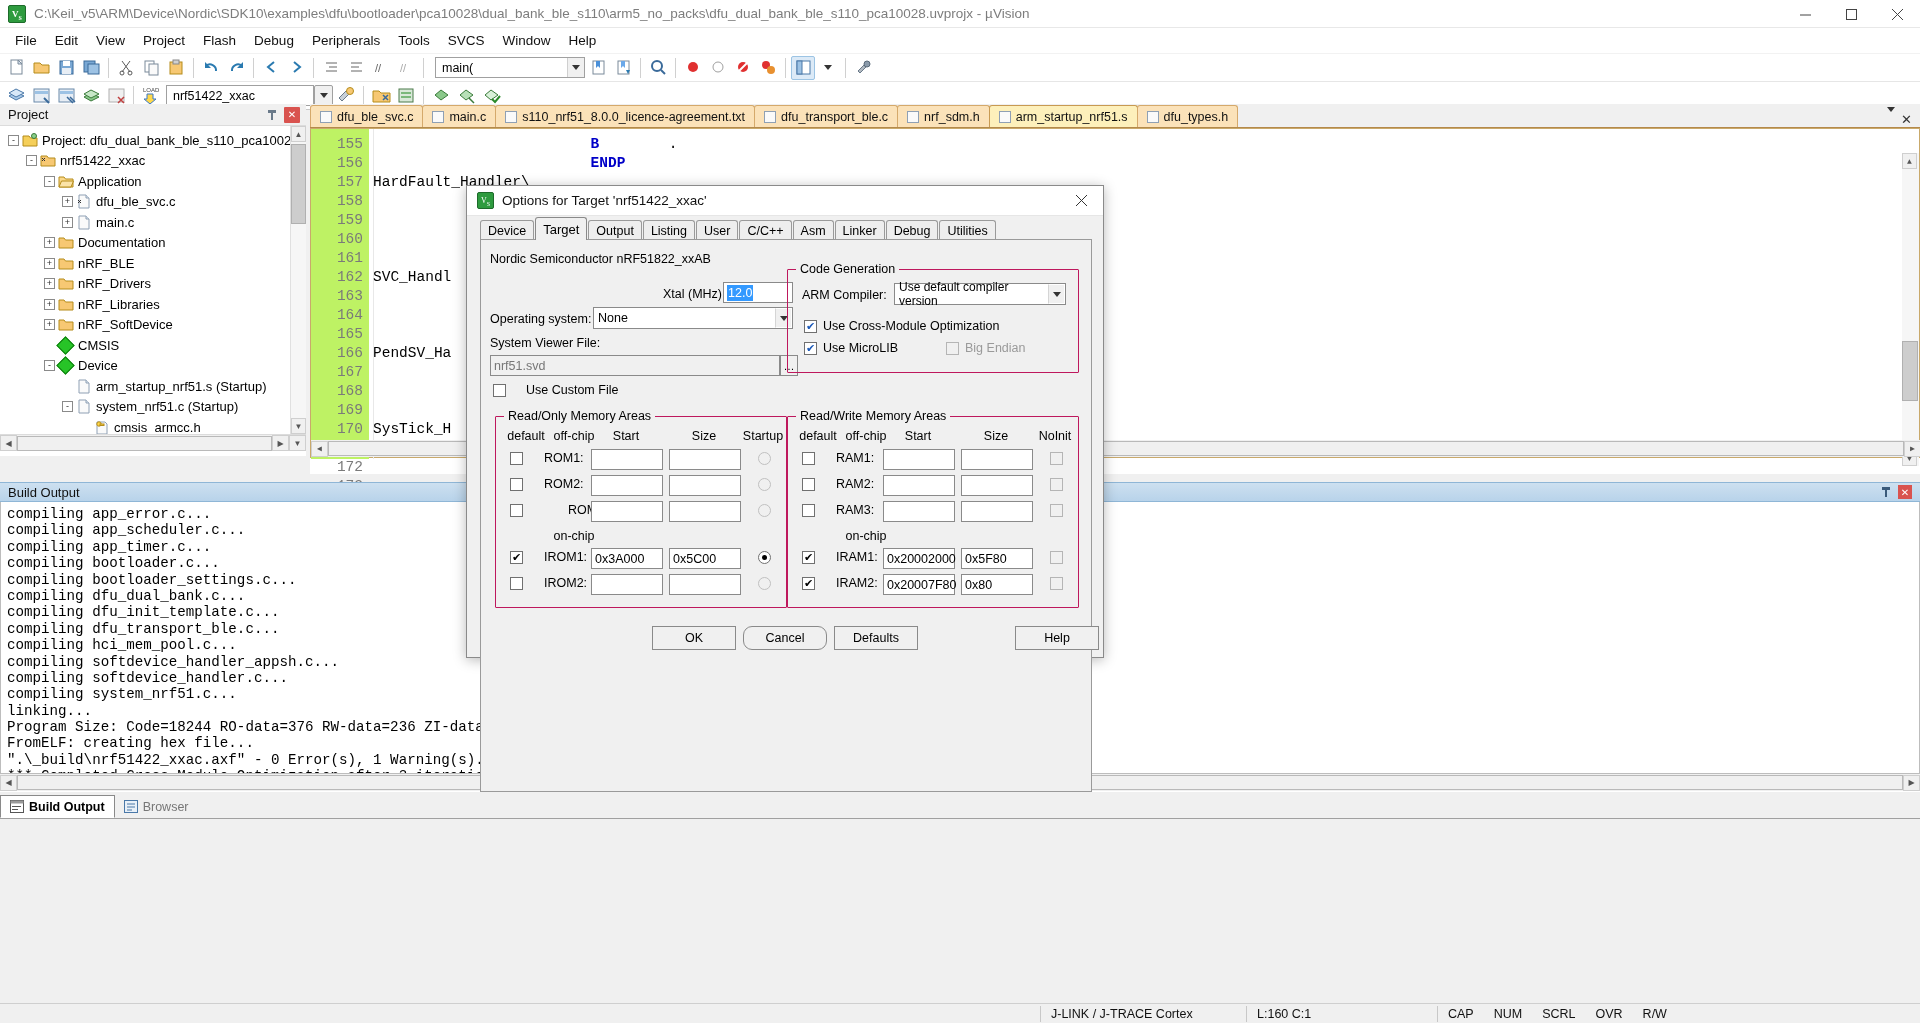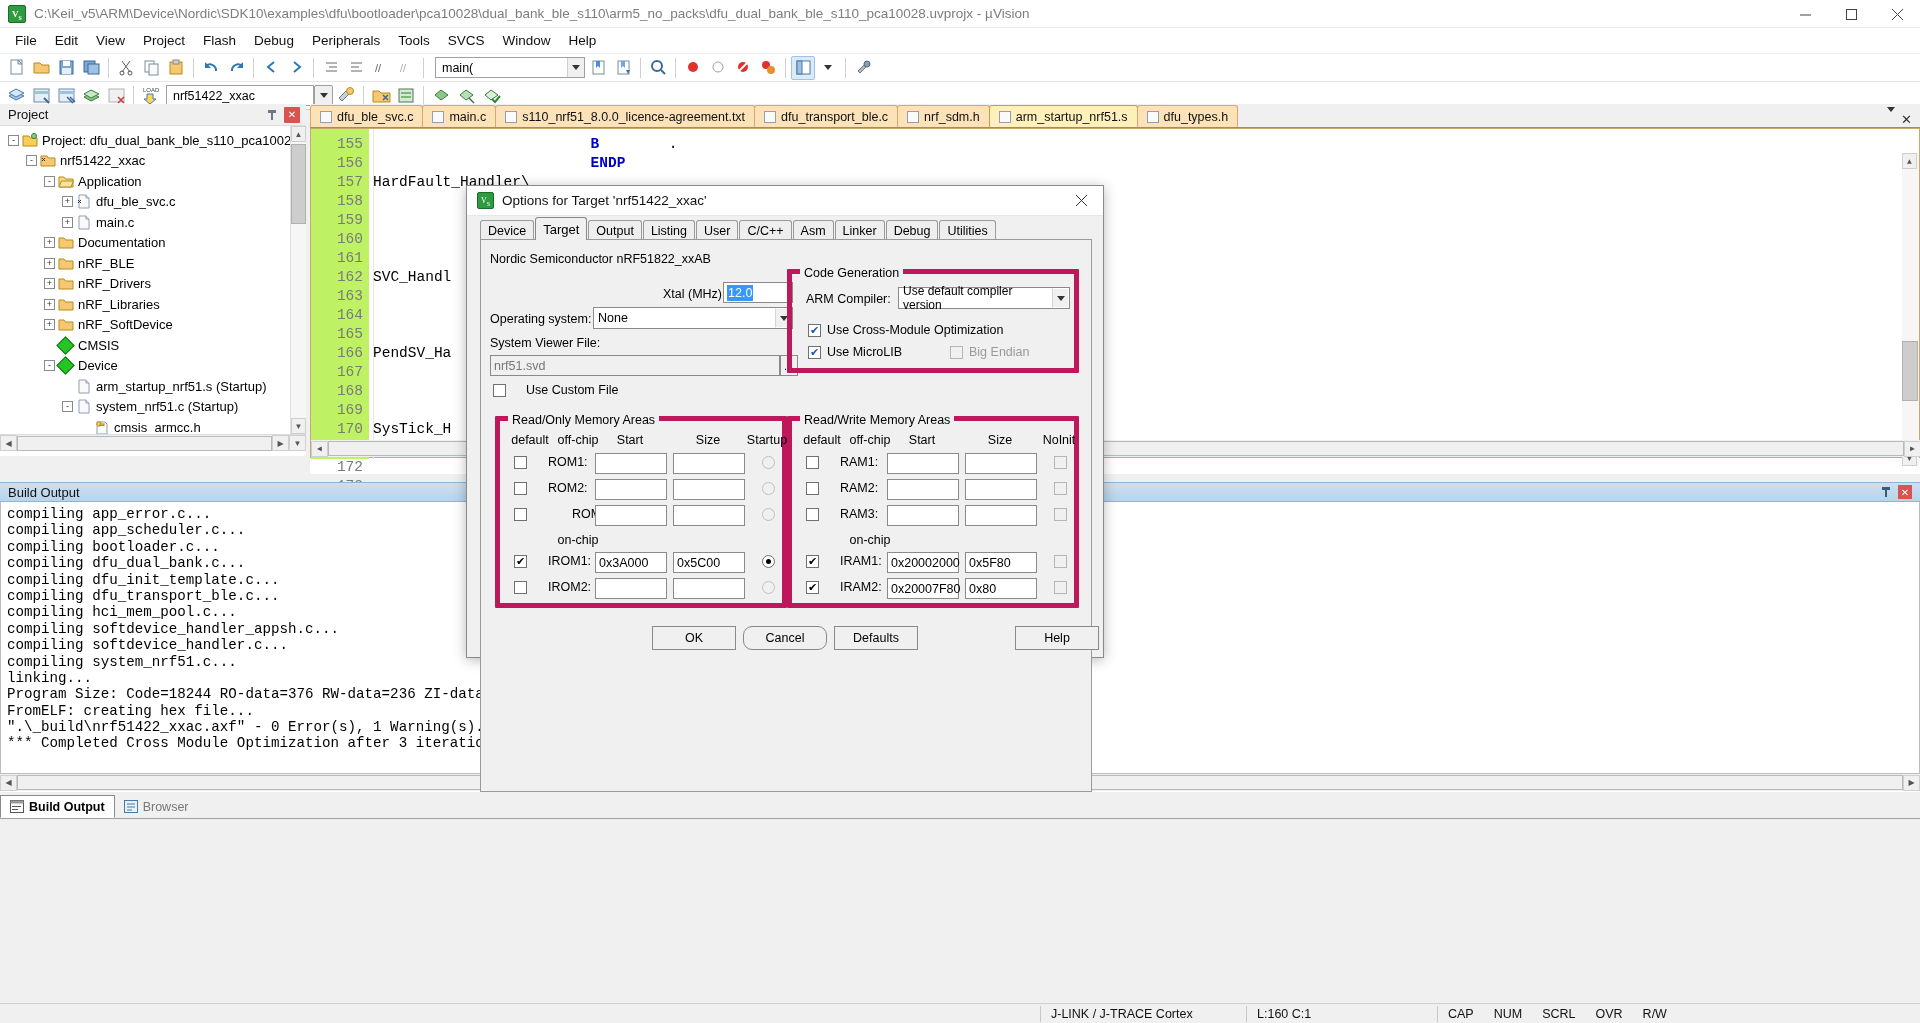--- a/index.html
+++ b/index.html
@@ -186,21 +186,21 @@
               display:flex; align-items:flex-end; }
   .tb-tab { height:20px; padding:0 7px; display:flex; align-items:center; font-size:12.5px;
             color:#000; border:1px solid #9a9a9a; background:#eeeeee; margin-right:1px;
             border-bottom:none; border-radius:3px 3px 0 0; }
   .tb-tab.active { height:23px; background:#f0f0f0; border-color:#8a8a8a; position:relative; top:0;
                    z-index:3; font-size:13px; }
   .tabpane { position:absolute; left:13px; top:53px; width:612px; height:553px;
              border:1px solid #9a9a9a; background:#f0f0f0; border-top:1px solid #9a9a9a; }
 
   .lbl { font-size:12.5px; color:#000; }
-  .grp { position:absolute; border:5px solid #be185d; border-radius:1px; }
+  .grp { position:absolute; border:1px solid #be185d; border-radius:1px; }
   .grp > .cap { position:absolute; top:-8px; left:8px; background:#f0f0f0; padding:0 4px;
                 font-size:12.5px; color:#000; }
   .inp { background:#fff; border:1px solid #8a8a8a; height:21px; font-size:12.5px;
          padding:0 3px; display:flex; align-items:center; font-family:"Liberation Sans", sans-serif; }
   .inp.readonly { background:#f0f0f0; color:#777; }
   .sel-text { background:#3399ff; color:#fff; padding:1px 1px; }
   .combo { background:#fff; border:1px solid #8a8a8a; height:22px; display:flex; align-items:center;
            font-size:12.5px; padding-left:4px; }
   .combo .ar { margin-left:auto; width:17px; height:20px; background:#f0f0f0; border:1px solid #fff;
                border-left:1px solid #d5d5d5; display:flex; align-items:center; justify-content:center; }
@@ -827,21 +827,23 @@
               <rect x="2" y="1" width="8" height="3" fill="#3a5a7a"></rect>
               <rect x="5" y="4" width="2" height="7" fill="#3a5a7a"></rect>
             </svg>
         </span>
         <span style="background:#d9534f;color:#fff;font-size:10px;width:14px;height:14px;display:flex;align-items:center;justify-content:center;">✕</span>
       </span>
     </div>
     <div class="build-body">
         <div class="bline">compiling app_error.c...</div>
         <div class="bline">compiling app_scheduler.c...</div>
+        <div class="bline">compiling app_timer.c...</div>
         <div class="bline">compiling bootloader.c...</div>
+        <div class="bline">compiling bootloader_settings.c...</div>
         <div class="bline">compiling dfu_dual_bank.c...</div>
         <div class="bline">compiling dfu_init_template.c...</div>
         <div class="bline">compiling dfu_transport_ble.c...</div>
         <div class="bline">compiling hci_mem_pool.c...</div>
         <div class="bline">compiling softdevice_handler_appsh.c...</div>
         <div class="bline">compiling softdevice_handler.c...</div>
         <div class="bline">compiling system_nrf51.c...</div>
         <div class="bline">linking...</div>
         <div class="bline">Program Size: Code=18244 RO-data=376 RW-data=236 ZI-data=4984</div>
         <div class="bline">FromELF: creating hex file...</div>

